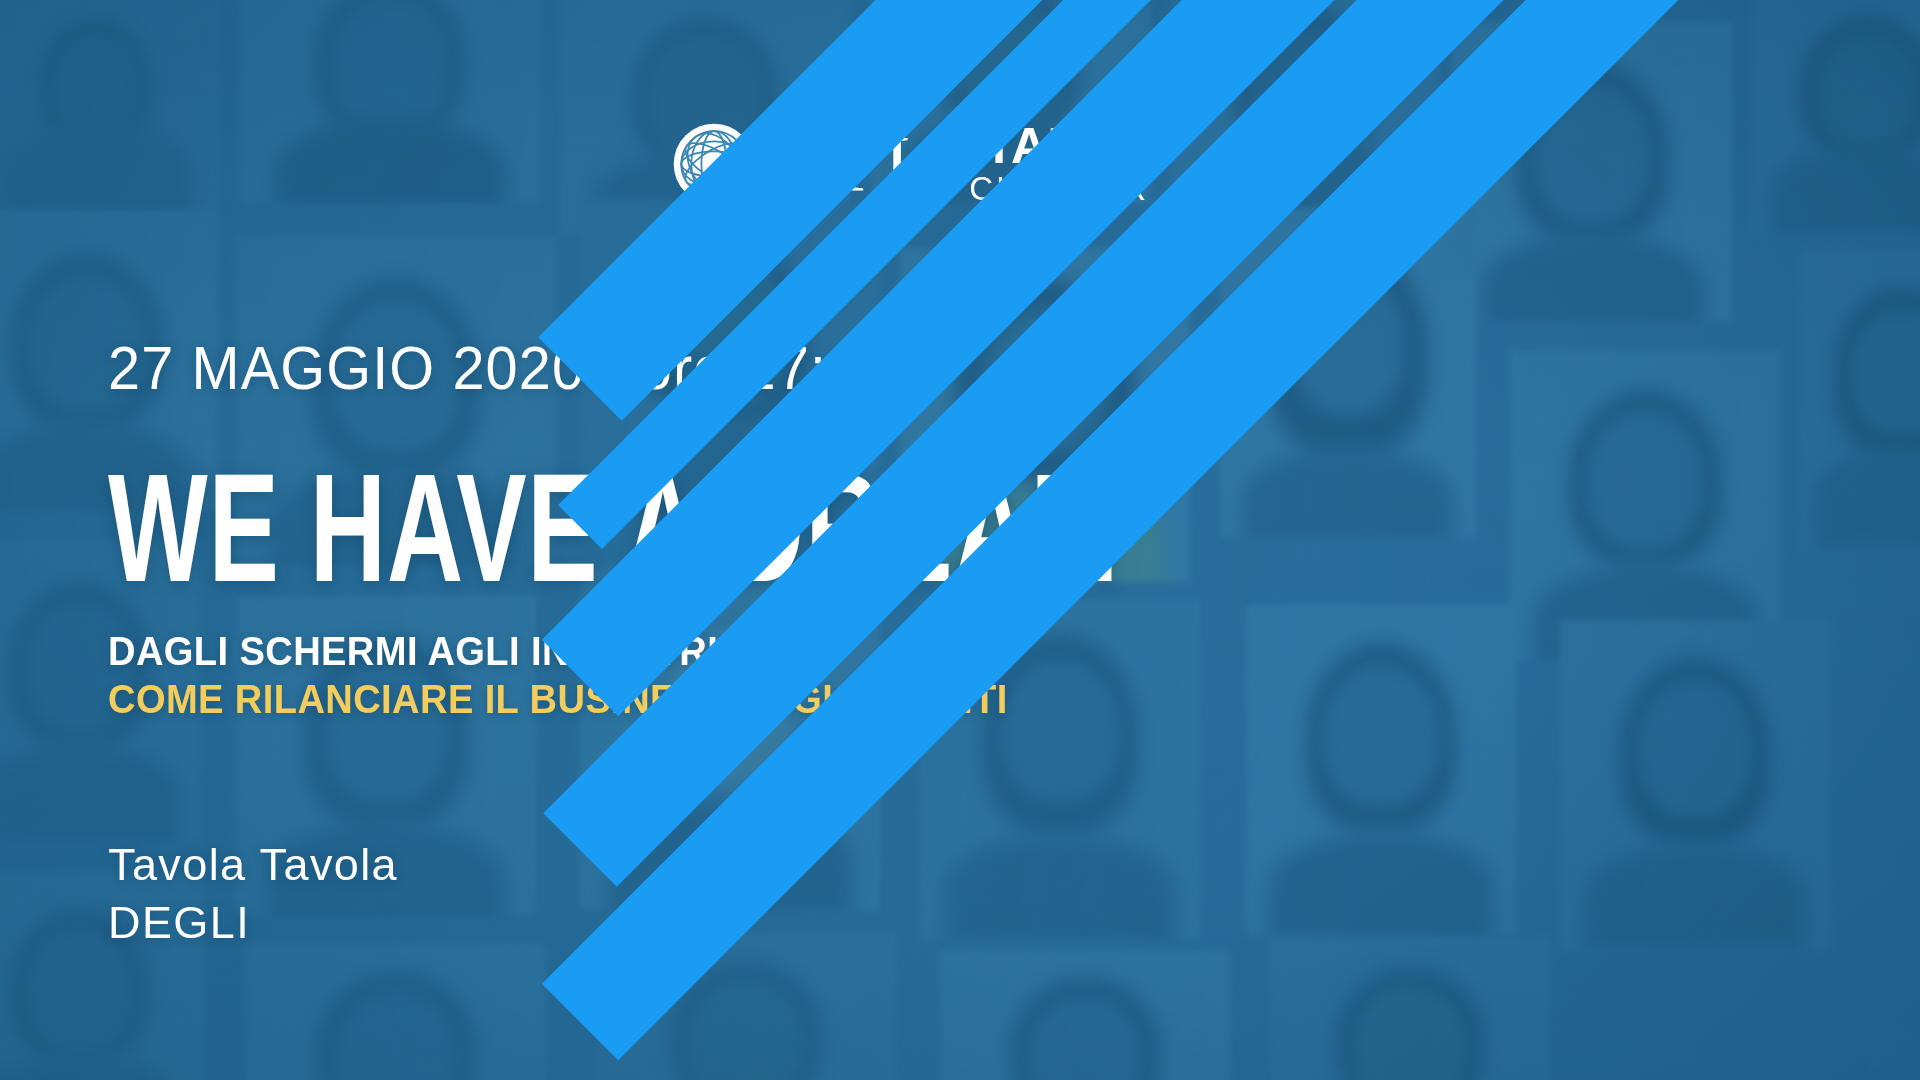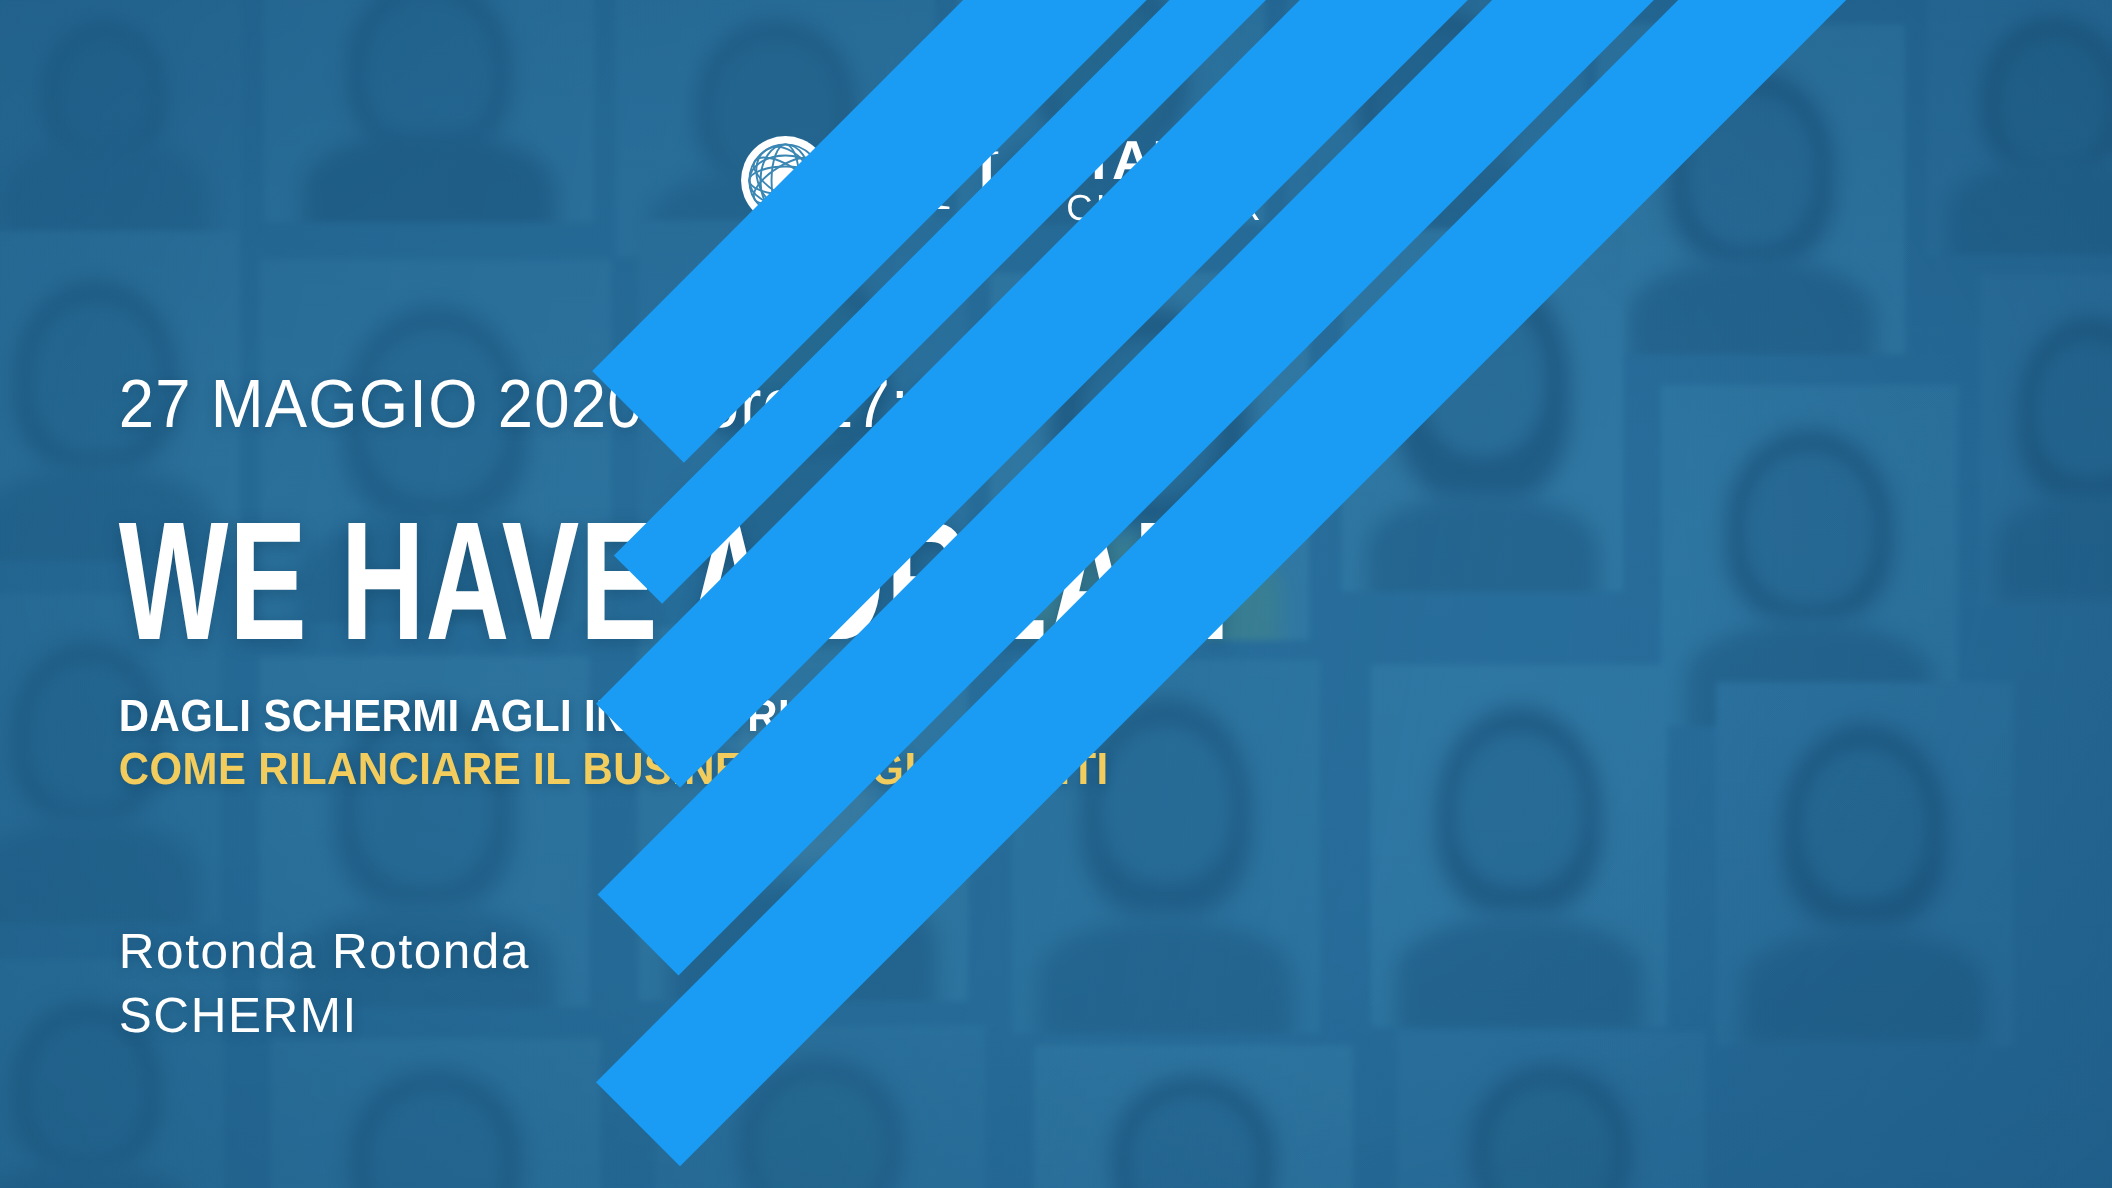--- a/index.html
+++ b/index.html
@@ -396,22 +396,22 @@
     <div class="event-date">27 MAGGIO 2020 - ore 17:00</div>
 
     <div class="headline">WE HAVE A DREAM</div>
 
     <div class="subhead">
       <div class="subhead-line subhead-1">DAGLI SCHERMI AGLI INCONTRI:</div>
       <div class="subhead-line subhead-2">COME RILANCIARE IL BUSINESS DEGLI EVENTI</div>
     </div>
 
     <div class="footer-block">
-      <div class="footer-line">Rotonda Rotonda</div>
-      <div class="footer-line">SCHERMI</div>
+      <div class="footer-line">Tavola Tavola</div>
+      <div class="footer-line">DEGLI</div>
     </div>
   </div>
 
   <div class="ribbon">
     <div class="stripe" style="top:120px;  height:118px;"></div>
     <div class="stripe" style="top:296px;  height:62px;"></div>
     <div class="stripe" style="top:424px;  height:108px;"></div>
     <div class="stripe" style="top:598px;  height:104px;"></div>
     <div class="stripe" style="top:768px;  height:108px;"></div>
 

